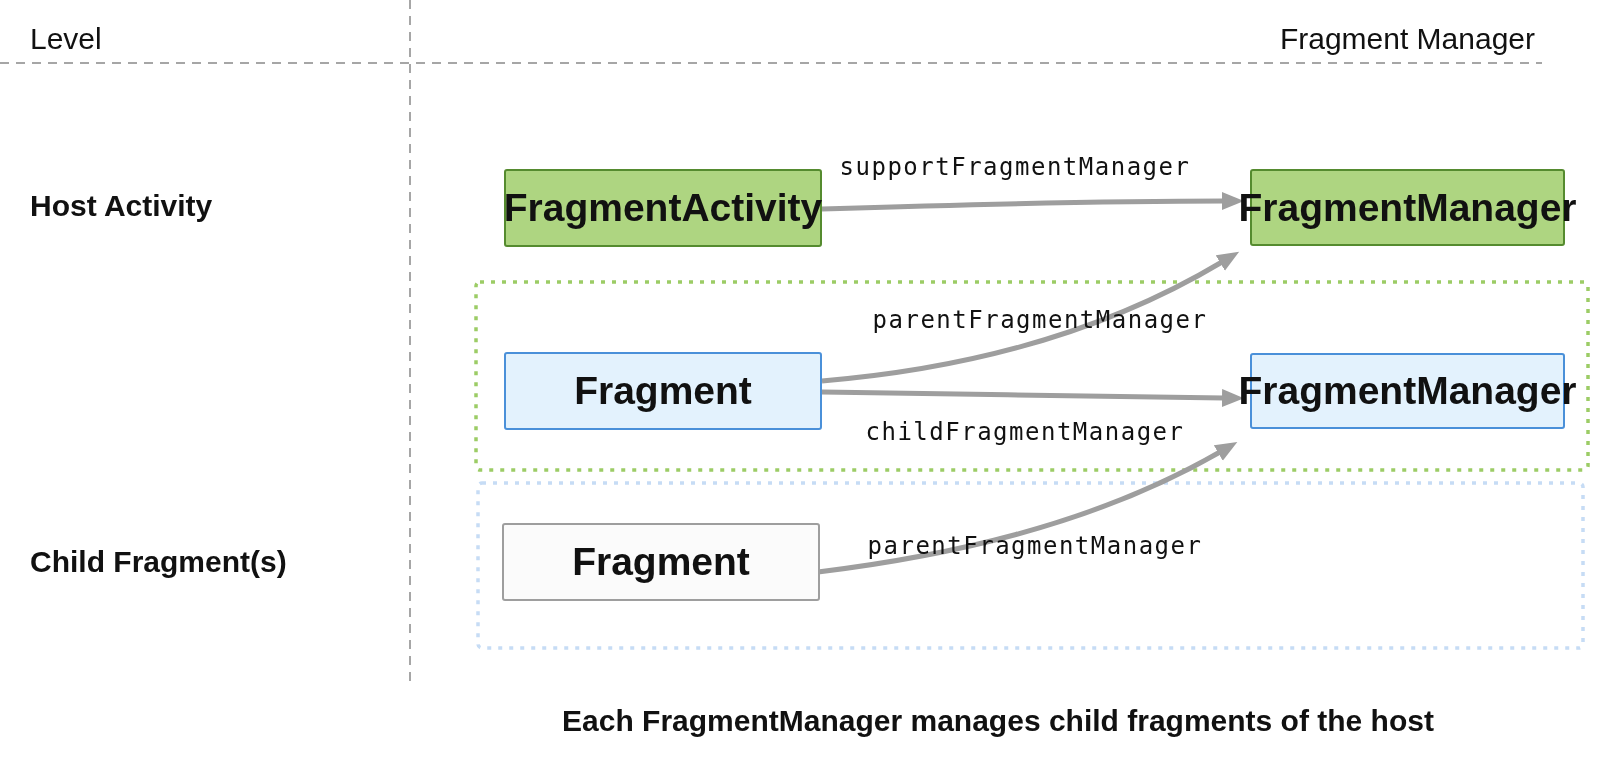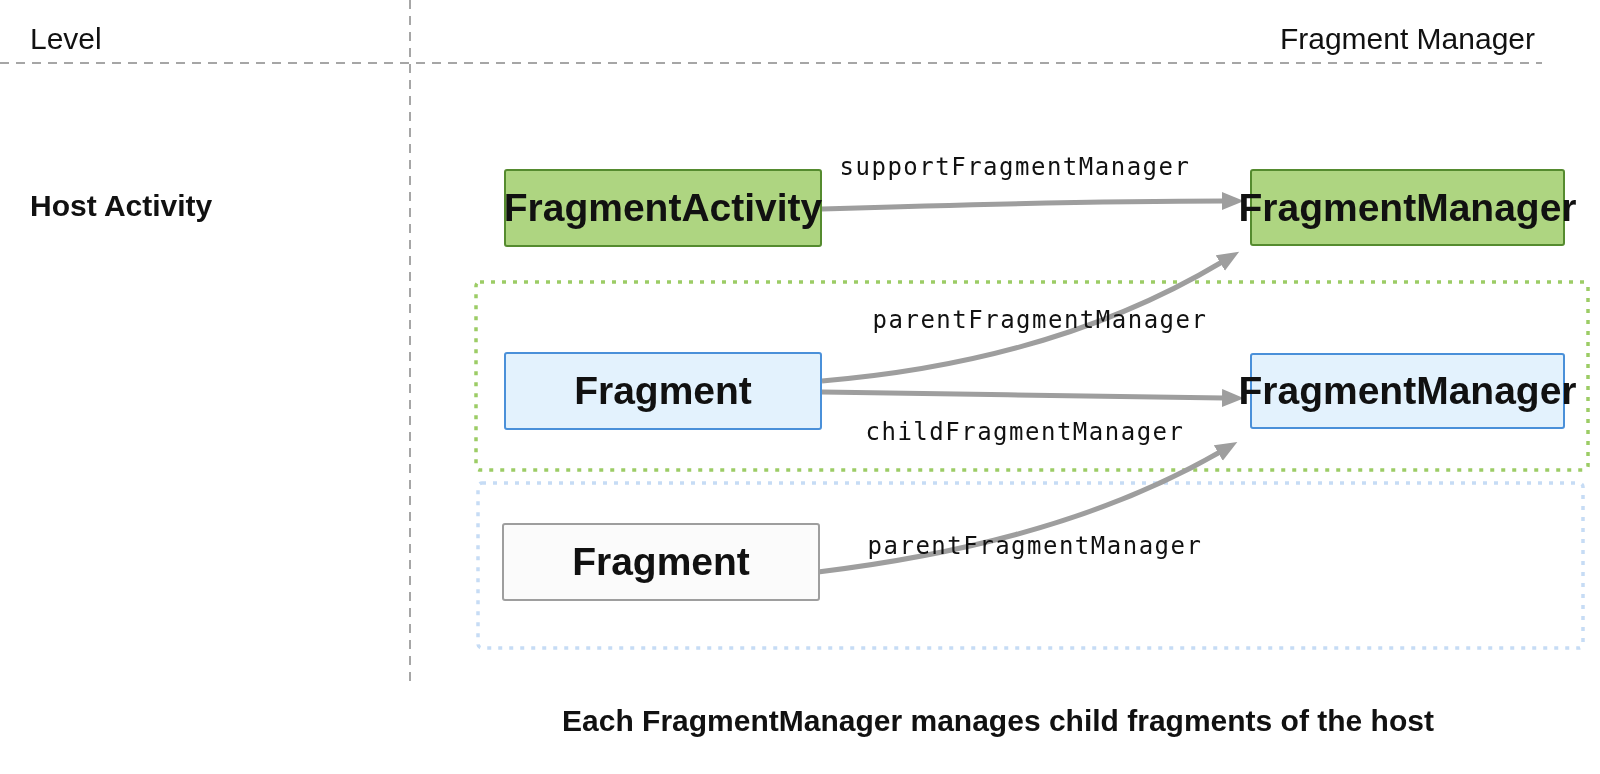--- a/index.html
+++ b/index.html
@@ -64,20 +64,21 @@
     <path class="arrow" d="M822 209 C950 205 1090 201 1224 201" marker-end="url(#ah)"></path>
     <path class="arrow" d="M822 381 C930 372 1080 347 1222 262" marker-end="url(#ah)"></path>
     <path class="arrow" d="M822 392 C950 394 1100 396 1224 398" marker-end="url(#ah)"></path>
     <path class="arrow" d="M818 572 C940 557 1090 527 1220 452" marker-end="url(#ah)"></path>
   </svg>
 
   <div class="hdr" style="left:30px;">Level</div>
   <div class="hdr" style="right:65px;">Fragment Manager</div>
 
   <div class="row-label" style="top:189px;">Host Activity</div>
+  <div class="row-label" style="top:545px;">Child Fragment(s)</div>
 
   <div class="node green" style="left:504px; top:169px; width:318px; height:78px;">FragmentActivity</div>
   <div class="node green" style="left:1250px; top:169px; width:315px; height:77px;">FragmentManager</div>
   <div class="node blue" style="left:504px; top:352px; width:318px; height:78px;">Fragment</div>
   <div class="node blue" style="left:1250px; top:353px; width:315px; height:76px;">FragmentManager</div>
   <div class="node neutral" style="left:502px; top:523px; width:318px; height:78px;">Fragment</div>
 
   <div class="mono-label" style="left:1015px; top:153px;">supportFragmentManager</div>
   <div class="mono-label" style="left:1040px; top:306px;">parentFragmentManager</div>
   <div class="mono-label" style="left:1025px; top:404px;margin-top:14px;">childFragmentManager</div>

